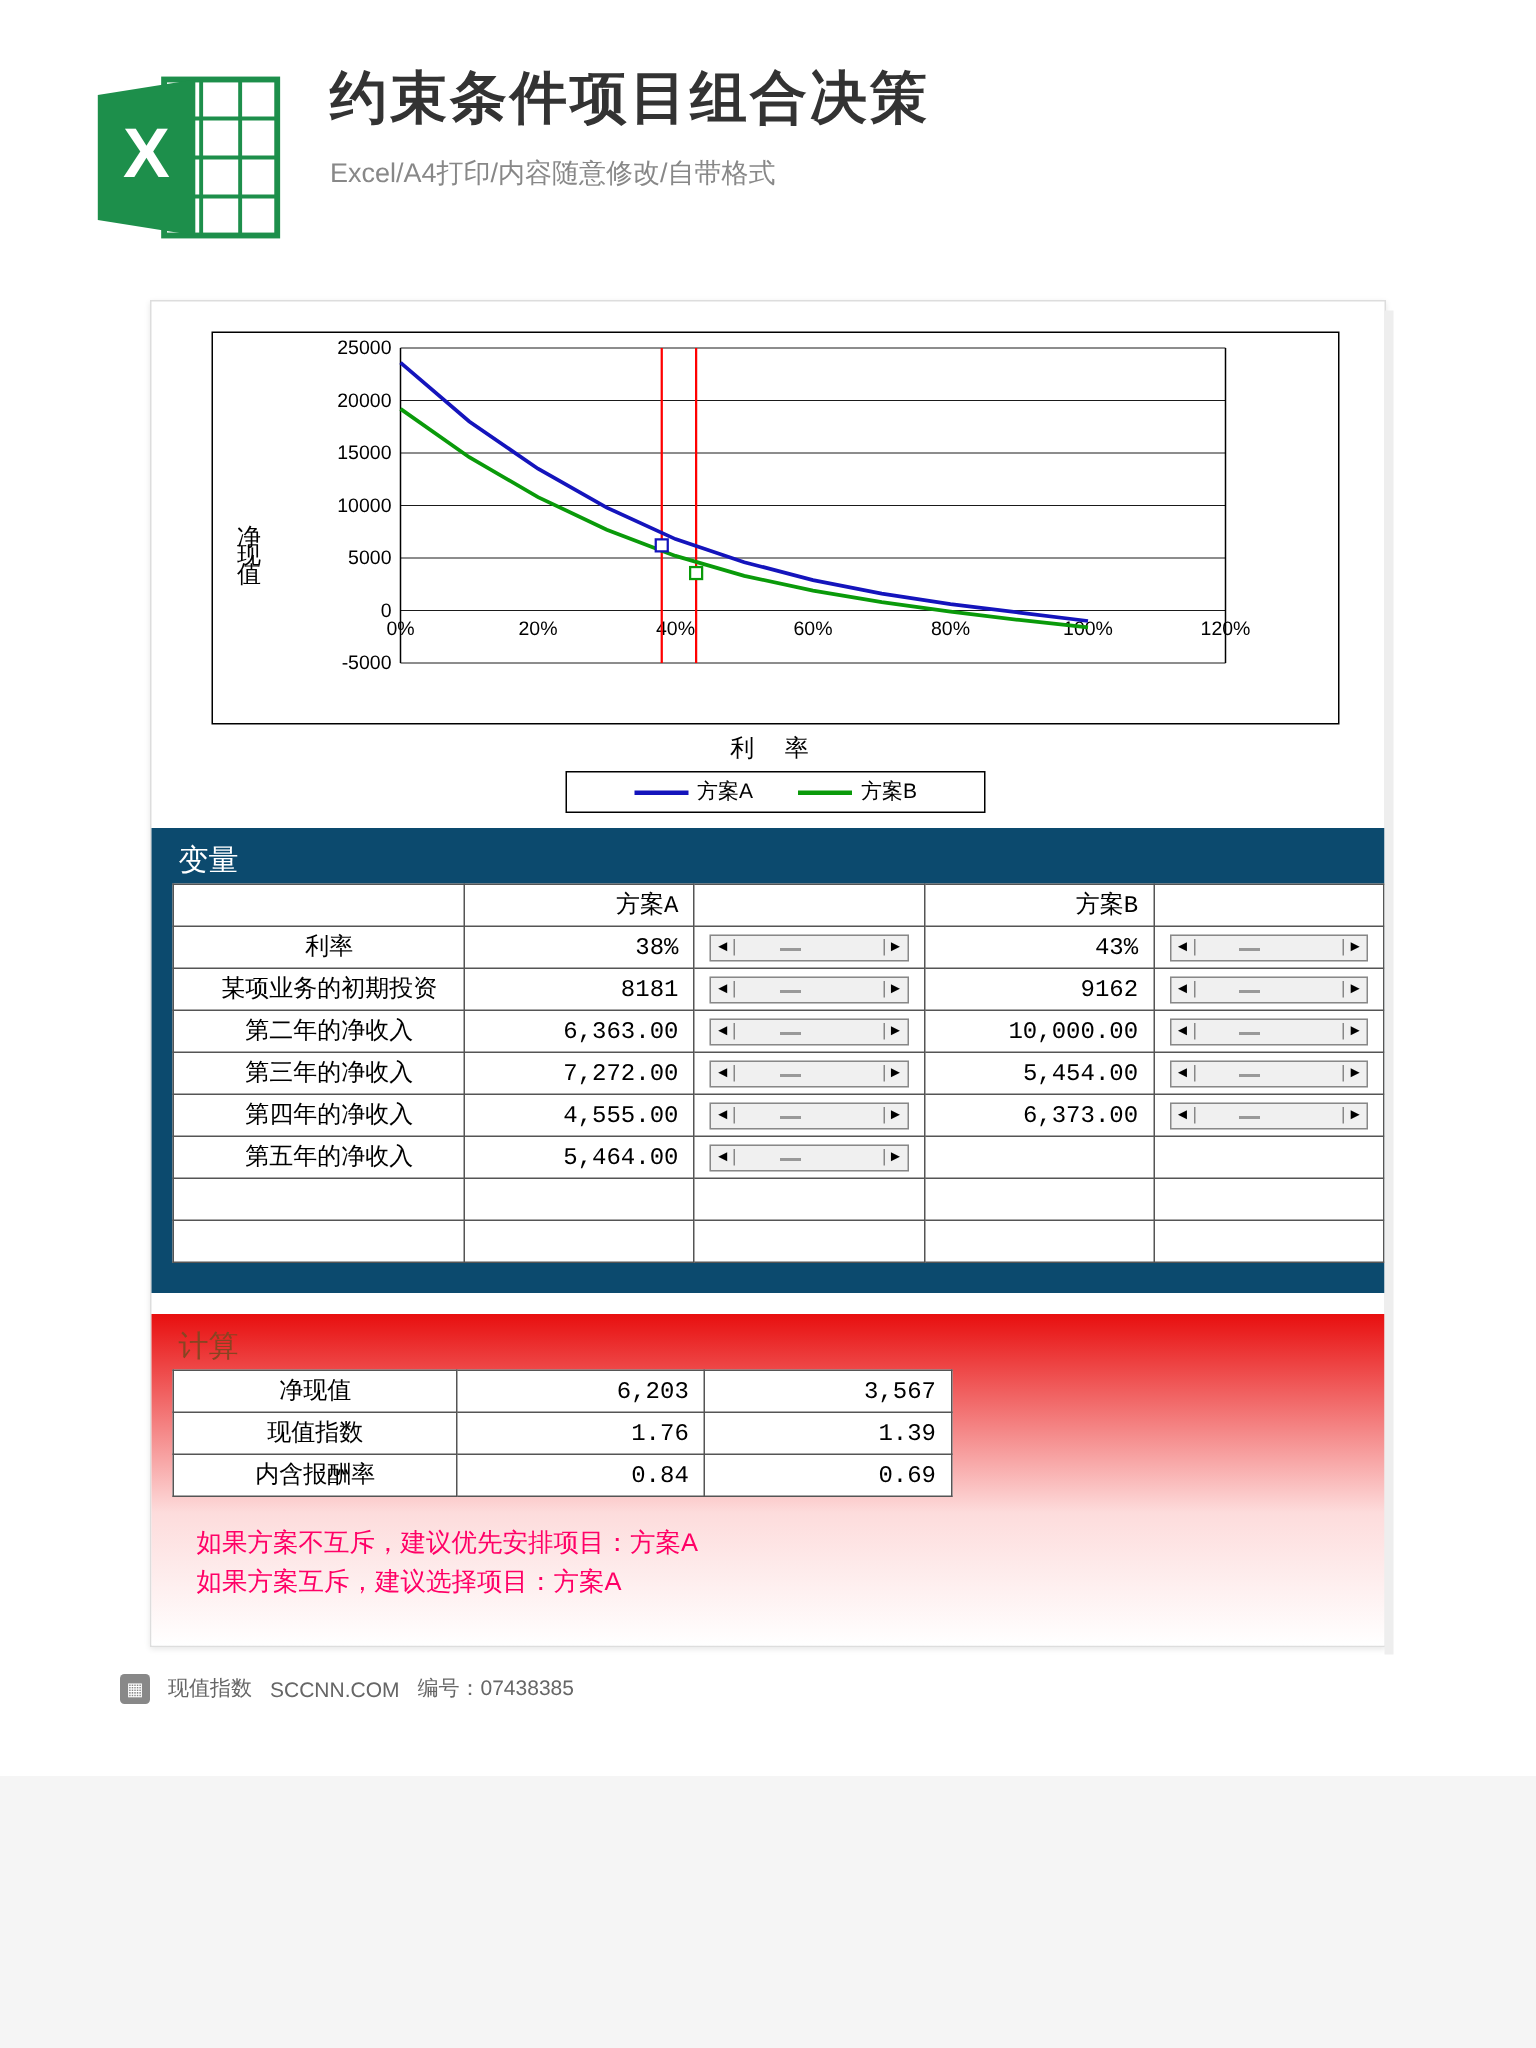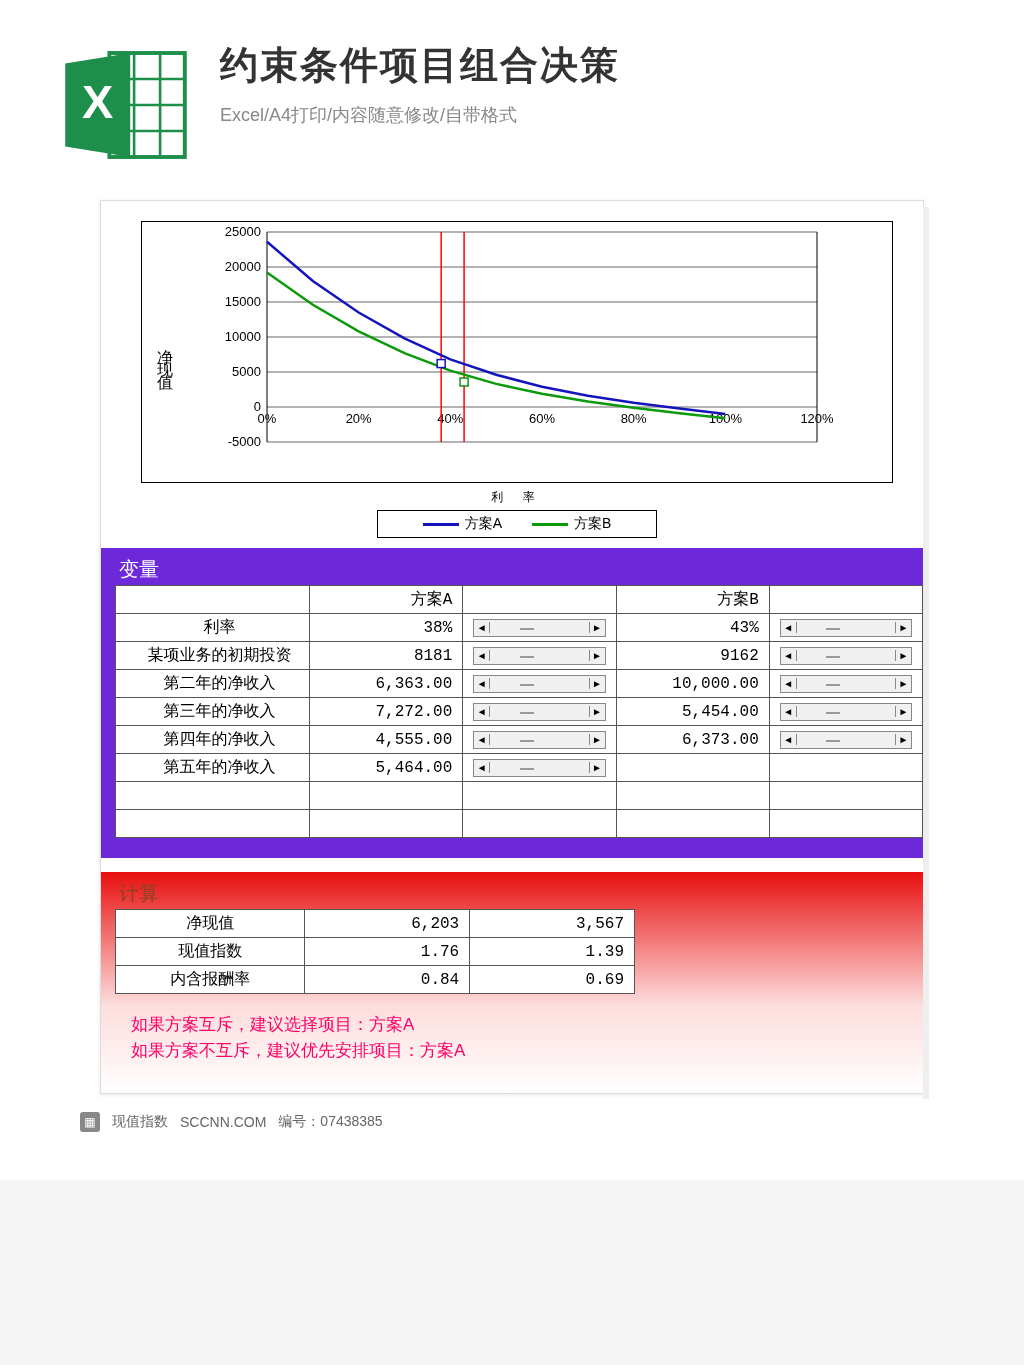--- a/index.html
+++ b/index.html
@@ -15,23 +15,23 @@
 .doc { background: #fff; border: 1px solid #ddd; margin: 0 40px; padding: 0; position: relative; box-shadow: 0 1px 4px rgba(0,0,0,0.1); }
 .doc::after { content: ""; position: absolute; right: -6px; top: 6px; bottom: -6px; width: 6px; background: #eee; }
 
 .chart-wrap { margin: 20px 30px 10px 40px; }
 .chart { border: 1px solid #000; background: #fff; position: relative; }
 .chart svg { display: block; width: 100%; height: 260px; }
 .legend-box { border: 1px solid #000; margin: 4px auto 6px; width: 280px; padding: 4px 8px; display: flex; justify-content: center; gap: 30px; font-size: 14px; }
 .legend-item { display: flex; align-items: center; gap: 6px; }
 .legend-line { width: 36px; height: 3px; }
 .ylabel { position: absolute; left: 12px; top: 50%; transform: translateY(-50%) rotate(0); writing-mode: vertical-rl; font-size: 16px; letter-spacing: 4px; }
-.xlabel { text-align: center; font-size: 12px; margin-top: 6px; letter-spacing: 8px; }
-
-.var-section { background: #6d28d9; margin: 8px 0 0 0; padding: 0 0 20px 0; }
+.xlabel { text-align: center; font-size: 16px; margin-top: 6px; letter-spacing: 8px; }
+
+.var-section { background: #0c4a6e; margin: 8px 0 0 0; padding: 0 0 20px 0; }
 .var-title { color: #fff; font-size: 20px; padding: 8px 18px 2px; }
 .var-table-wrap { background: #fff; margin-left: 14px; }
 table.vars { width: 100%; border-collapse: collapse; font-size: 16px; }
 table.vars td, table.vars th { border: 1px solid #555; padding: 3px 10px; height: 28px; }
 table.vars .label-col { width: 190px; text-align: center; padding-left: 24px; }
 table.vars .val { width: 150px; text-align: right; font-family: "Courier New", monospace; }
 table.vars .scroll-col { width: 150px; border-left: none; }
 table.vars thead th { text-align: center; font-weight: normal; background: #fff; }
 .scrollbar { display: flex; align-items: center; height: 18px; border: 1px solid #888; background: #f0f0f0; font-size: 10px; }
 .scrollbar .arr { width: 16px; text-align: center; border-right: 1px solid #888; }
@@ -304,22 +304,22 @@
               </tr>
               <tr>
                 <td class="label-col">内含报酬率</td>
                 <td class="val">0.84</td>
                 <td class="val">0.69</td>
               </tr>
             </tbody>
         </table>
       </div>
       <div class="advice">
+        <div>如果方案不互斥，建议优先安排项目：方案A</div>
         <div>如果方案互斥，建议选择项目：方案A</div>
-        <div>如果方案不互斥，建议优先安排项目：方案A</div>
       </div>
     </div>
 
   </div>
 
   <div class="footer">
     <span class="footer-icon">▦</span>
     <span>现值指数</span>
     <span>SCCNN.COM</span>
     <span>

